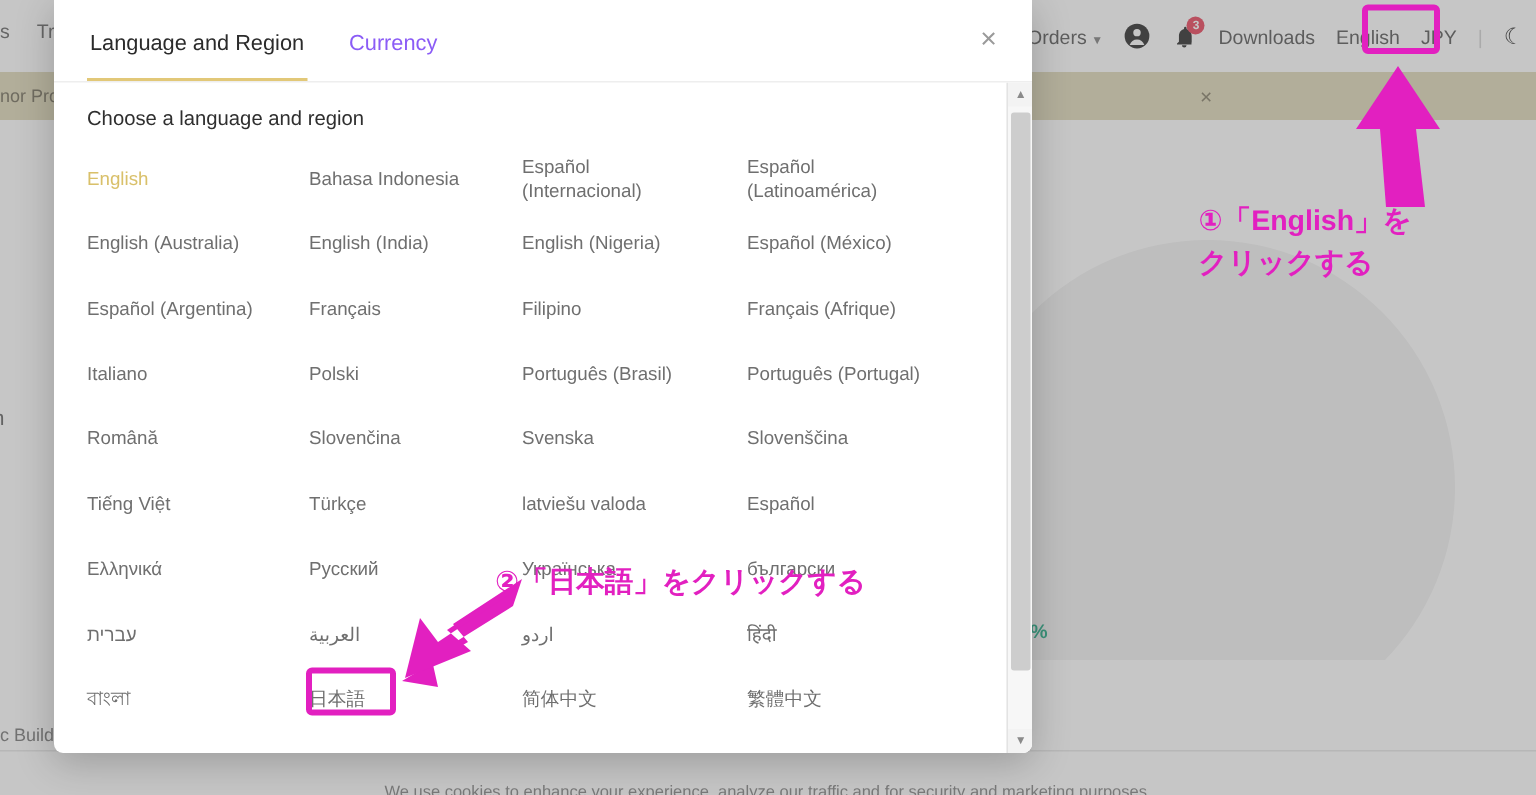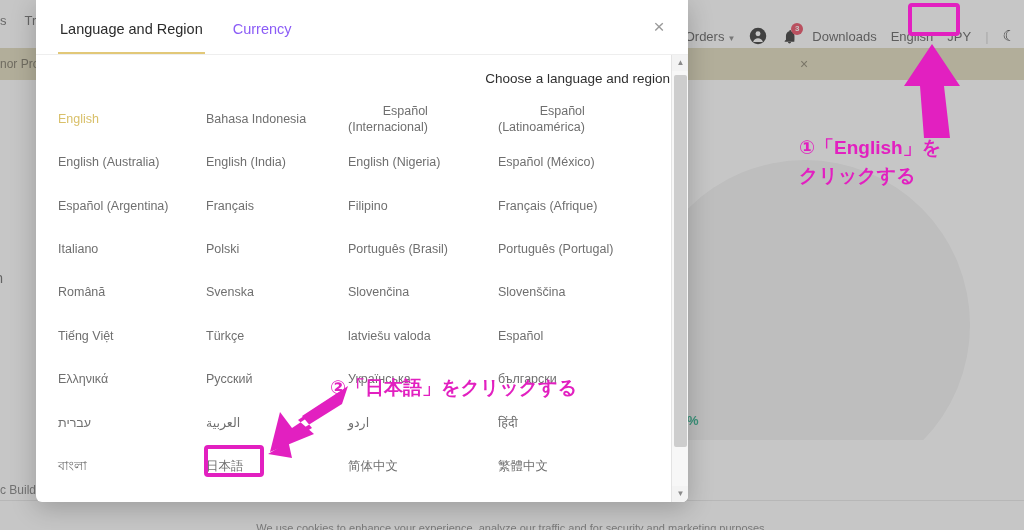--- a/index.html
+++ b/index.html
@@ -20,21 +20,21 @@
     position: absolute; top: 0; left: 0; width: 1024px; height: 40px;
     background: #ffffff;
     display: flex; align-items: center;
   }
   .bg-nav-left {
     display: flex; align-items: center; gap: 18px;
     padding-left: 0px; font-size: 13px; color: #5b5b5b;
     white-space: nowrap;
   }
   .bg-nav-right {
-    position: absolute; right: 8px; top: 16px; height: 40px;
+    position: absolute; right: 8px; top: 4px; height: 40px;
     display: flex; align-items: center; gap: 14px;
     font-size: 13px; color: #4a4a4a; white-space: nowrap;
   }
   .caret { font-size: 8px; margin-left: 3px; color: #777; }
   .avatar-icon svg, .bell-icon svg { display: block; }
   .bell-wrap { position: relative; }
   .bell-badge {
     position: absolute; top: -5px; right: -5px;
     background: #e8344e; color: #fff;
     font-size: 8px; line-height: 12px;
@@ -145,21 +145,20 @@
 
   .modal-body {
     position: relative;
     flex: 1 1 auto;
     padding: 0;
     overflow: hidden;
   }
   .body-inner {
     position: absolute; inset: 0 18px 0 0;
     overflow: hidden;
-    text-align: right;
   }
   .section-title {
     font-size: 13.5px; color: #2f2f2f;
     padding: 16px 0 6px 22px;
   }
   .lang-grid {
     display: grid;
     grid-template-columns: 148px 142px 150px 150px;
     padding: 6px 0 18px 22px;
     row-gap: 0;
@@ -307,22 +306,22 @@
             <div class="lang-cell">Español (México)</div>
             <div class="lang-cell">Español (Argentina)</div>
             <div class="lang-cell">Français</div>
             <div class="lang-cell">Filipino</div>
             <div class="lang-cell">Français (Afrique)</div>
             <div class="lang-cell">Italiano</div>
             <div class="lang-cell">Polski</div>
             <div class="lang-cell">Português (Brasil)</div>
             <div class="lang-cell">Português (Portugal)</div>
             <div class="lang-cell">Română</div>
+            <div class="lang-cell">Slovenčina</div>
             <div class="lang-cell">Svenska</div>
-            <div class="lang-cell">Slovenčina</div>
             <div class="lang-cell">Slovenščina</div>
             <div class="lang-cell">Tiếng Việt</div>
             <div class="lang-cell">Türkçe</div>
             <div class="lang-cell">latviešu valoda</div>
             <div class="lang-cell">Español</div>
             <div class="lang-cell">Ελληνικά</div>
             <div class="lang-cell">Русский</div>
             <div class="lang-cell">Українська</div>
             <div class="lang-cell">български</div>
             <div class="lang-cell">עברית</div>

